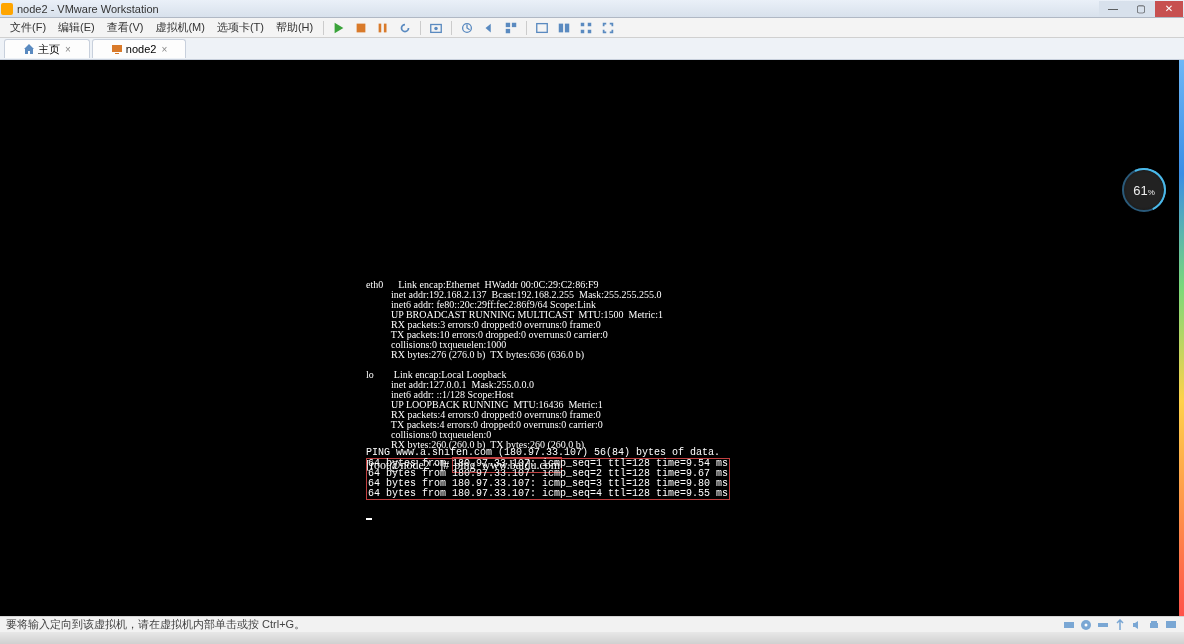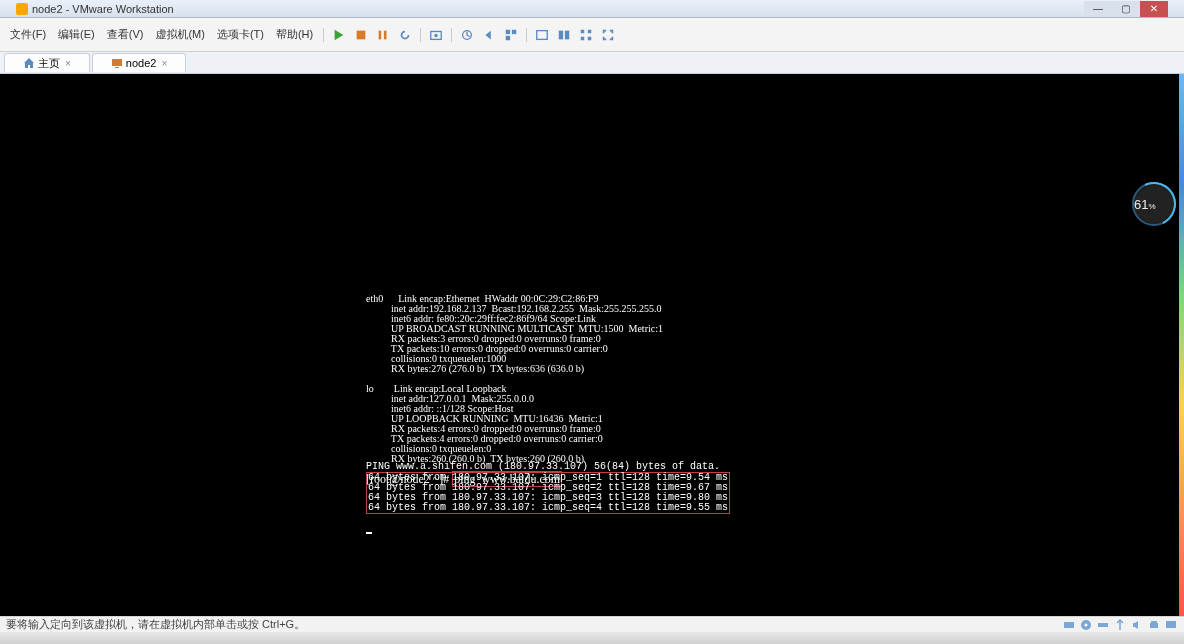--- a/index.html
+++ b/index.html
@@ -1,50 +1,50 @@
 <!DOCTYPE html>
 <html><head>
 <meta charset="utf-8">
 <style>
 * { margin: 0; padding: 0; box-sizing: border-box; }
 body { font-family: "Microsoft YaHei", Tahoma, sans-serif; font-size: 11px; background: #f0f0f0; width: 1184px; height: 644px; overflow: hidden; position: relative; }
 
 .window { width: 1184px; height: 628px; display: flex; flex-direction: column; }
 
-.titlebar { height: 18px; background: linear-gradient(to bottom, #eaf0f8, #d8e1ec); display: flex; align-items: center; padding: 0 16px; border-bottom: 1px solid #b0b8c4; }
+.titlebar { height: 18px; background: linear-gradient(to bottom, #eaf0f8, #d8e1ec); display: flex; align-items: center; padding: 0 1px; border-bottom: 1px solid #b0b8c4; }
 .titlebar .icon-vm { width: 12px; height: 12px; background: #ffa500; border-radius: 2px; margin-right: 4px; }
 .titlebar .title { flex: 1; color: #333; font-size: 11px; }
 .titlebar .winbtns { display: flex; }
 .titlebar .winbtn { width: 28px; height: 16px; display: flex; align-items: center; justify-content: center; font-size: 10px; cursor: pointer; }
 .titlebar .winbtn.min { background: #d8e1ec; color: #333; }
 .titlebar .winbtn.max { background: #d8e1ec; color: #333; }
 .titlebar .winbtn.close { background: #c75050; color: #fff; }
 
-.menubar { height: 34px; background: #f4f4f4; display: flex; align-items: center; padding: 0 4px; border-bottom: 1px solid #d0d0d0; }
+.menubar { height: 20px; background: #f4f4f4; display: flex; align-items: center; padding: 0 4px; border-bottom: 1px solid #d0d0d0; }
 .menubar .menu { padding: 2px 6px; color: #333; cursor: pointer; }
 .menubar .sep { width: 1px; height: 14px; background: #ccc; margin: 0 4px; }
 .menubar .tbtn { width: 18px; height: 18px; display: flex; align-items: center; justify-content: center; margin: 0 2px; cursor: pointer; }
 .menubar .tbtn svg { width: 14px; height: 14px; }
 
 .tabbar { height: 22px; background: #eef2f7; display: flex; align-items: center; padding-left: 4px; border-bottom: 1px solid #c8d0dc; }
 .tab { display: flex; align-items: center; height: 19px; background: #fdfdfd; border: 1px solid #c8d0dc; border-bottom: none; border-radius: 3px 3px 0 0; padding: 0 18px; margin-right: 2px; font-size: 11px; cursor: pointer; }
 .tab .tabicon { width: 12px; height: 12px; margin-right: 3px; }
 .tab .close-x { margin-left: 5px; color: #888; font-size: 10px; }
 
 .content { flex: 1; background: #000; position: relative; overflow: hidden; }
 .rightstripe { position: absolute; right: 0; top: 0; width: 5px; height: 100%; background: linear-gradient(to bottom, #6eb7f7, #3a8ee6, #7ad97a, #ffd24a, #ff914a, #ff4a4a); }
 
 .terminal { font-family: Liberation Serif, serif; font-size: 10px; line-height: 10px; color: #fff; white-space: pre; position: absolute; left: 366px; top: 220px; }
 .prompt-line { position: absolute; left: 366px; top: 398px; font-family: Liberation Serif, serif; font-size: 12px; color: #fff; white-space: pre; }
 .cmd-box { border: 1px solid #c04040; padding: 0 1px; display: inline; }
 .ping-block { position: absolute; left: 366px; top: 388px; font-family: "Courier New", monospace; font-size: 10px; line-height: 10px; color: #fff; white-space: pre; }
 .ping-box { border: 1px solid #c04040; padding: 0 1px; display: inline-block; }
 .cursor { position: absolute; left: 366px; top: 458px; width: 6px; height: 2px; background: #fff; }
 
-.gauge { position: absolute; right: 8px; top: 108px; width: 44px; height: 44px; border-radius: 50%; background: radial-gradient(circle at center, #222 60%, #111 100%); border: 2px solid #2a5a7a; display: flex; align-items: center; }
+.gauge { position: absolute; right: 18px; top: 108px; width: 44px; height: 44px; border-radius: 50%; background: radial-gradient(circle at center, #222 60%, #111 100%); border: 2px solid #2a5a7a; display: flex; align-items: center; justify-content: center; }
 .gauge::before { content: ""; position: absolute; inset: -2px; border-radius: 50%; border: 2px solid transparent; border-top-color: #4ab8e8; border-right-color: #4ab8e8; transform: rotate(20deg); }
 .gauge-text { color: #eee; font-size: 13px; }
 .gauge-pct { font-size: 8px; }
 
 .statusbar { height: 16px; background: #f2f2f2; border-top: 1px solid #d4d4d4; display: flex; align-items: center; padding: 0 6px; font-size: 11px; color: #444; position: absolute; bottom: 12px; left: 0; right: 0; }
 .statusbar .spacer { flex: 1; }
 .statusbar .sicon { width: 14px; height: 14px; margin-left: 3px; display: inline-flex; align-items: center; justify-content: center; }
 
 .taskbar { position: absolute; bottom: 0; left: 0; right: 0; height: 12px; background: linear-gradient(to bottom, #e8e8e8, #d0d0d0); }
 </style>

